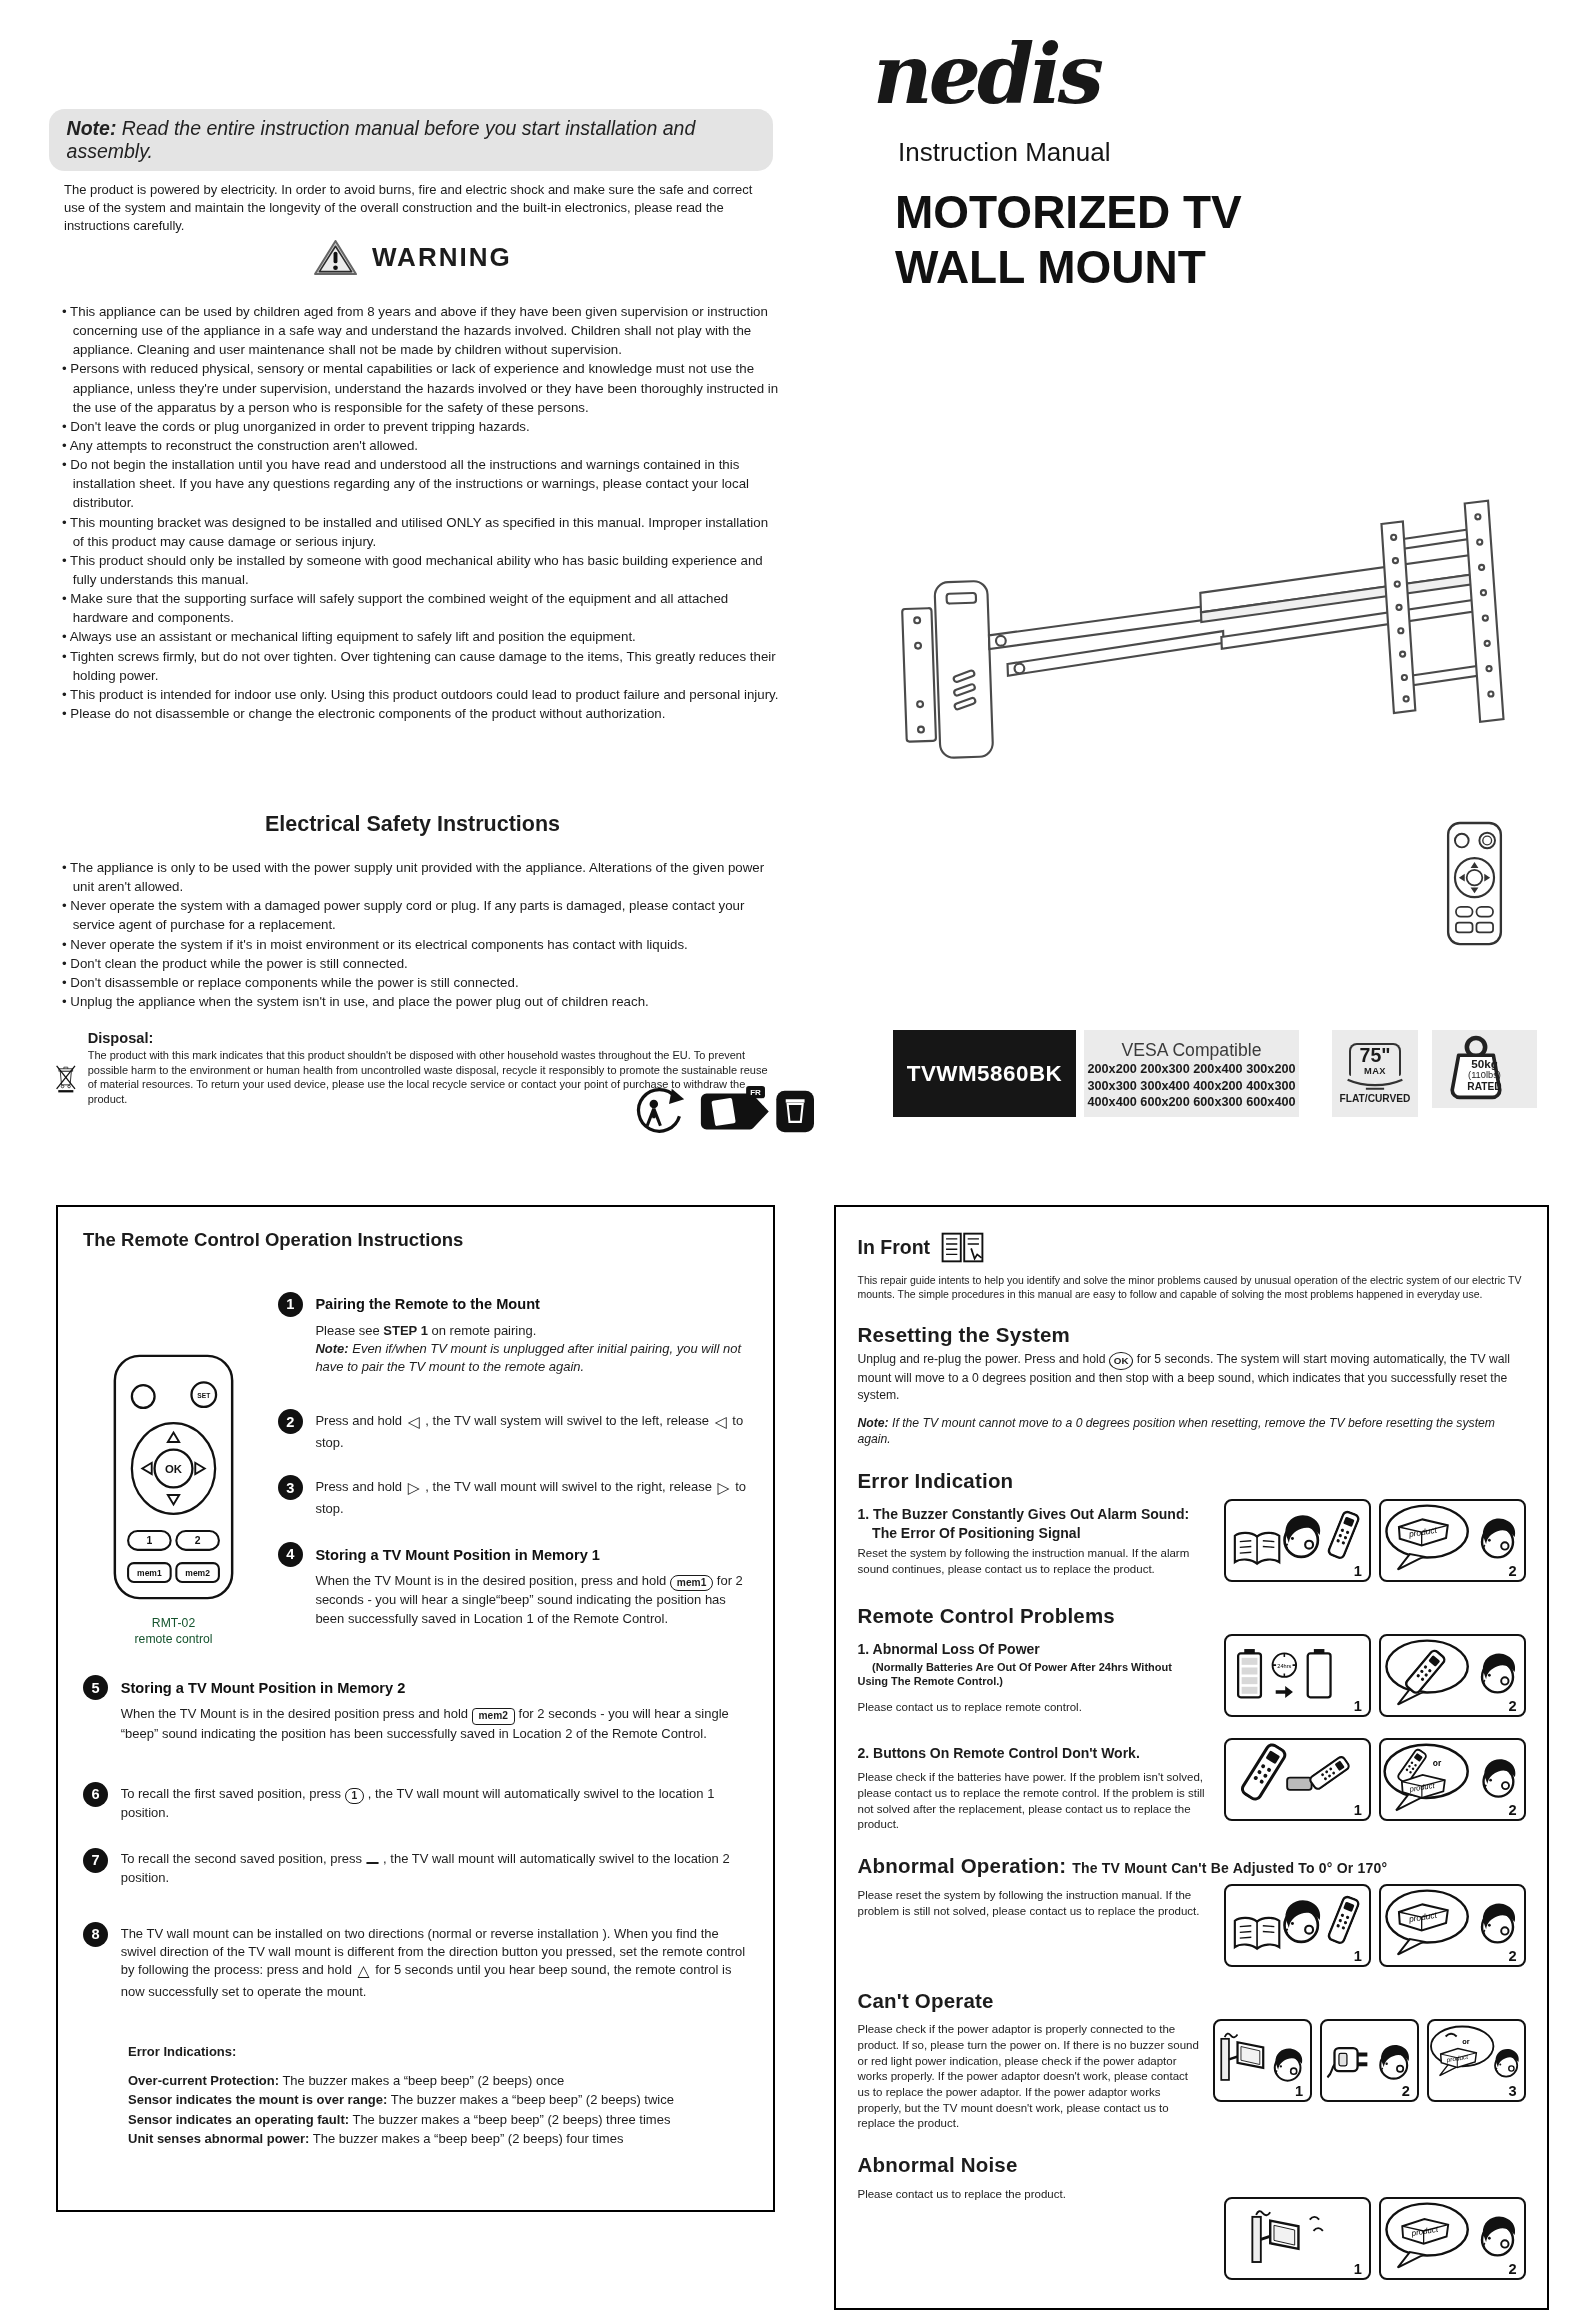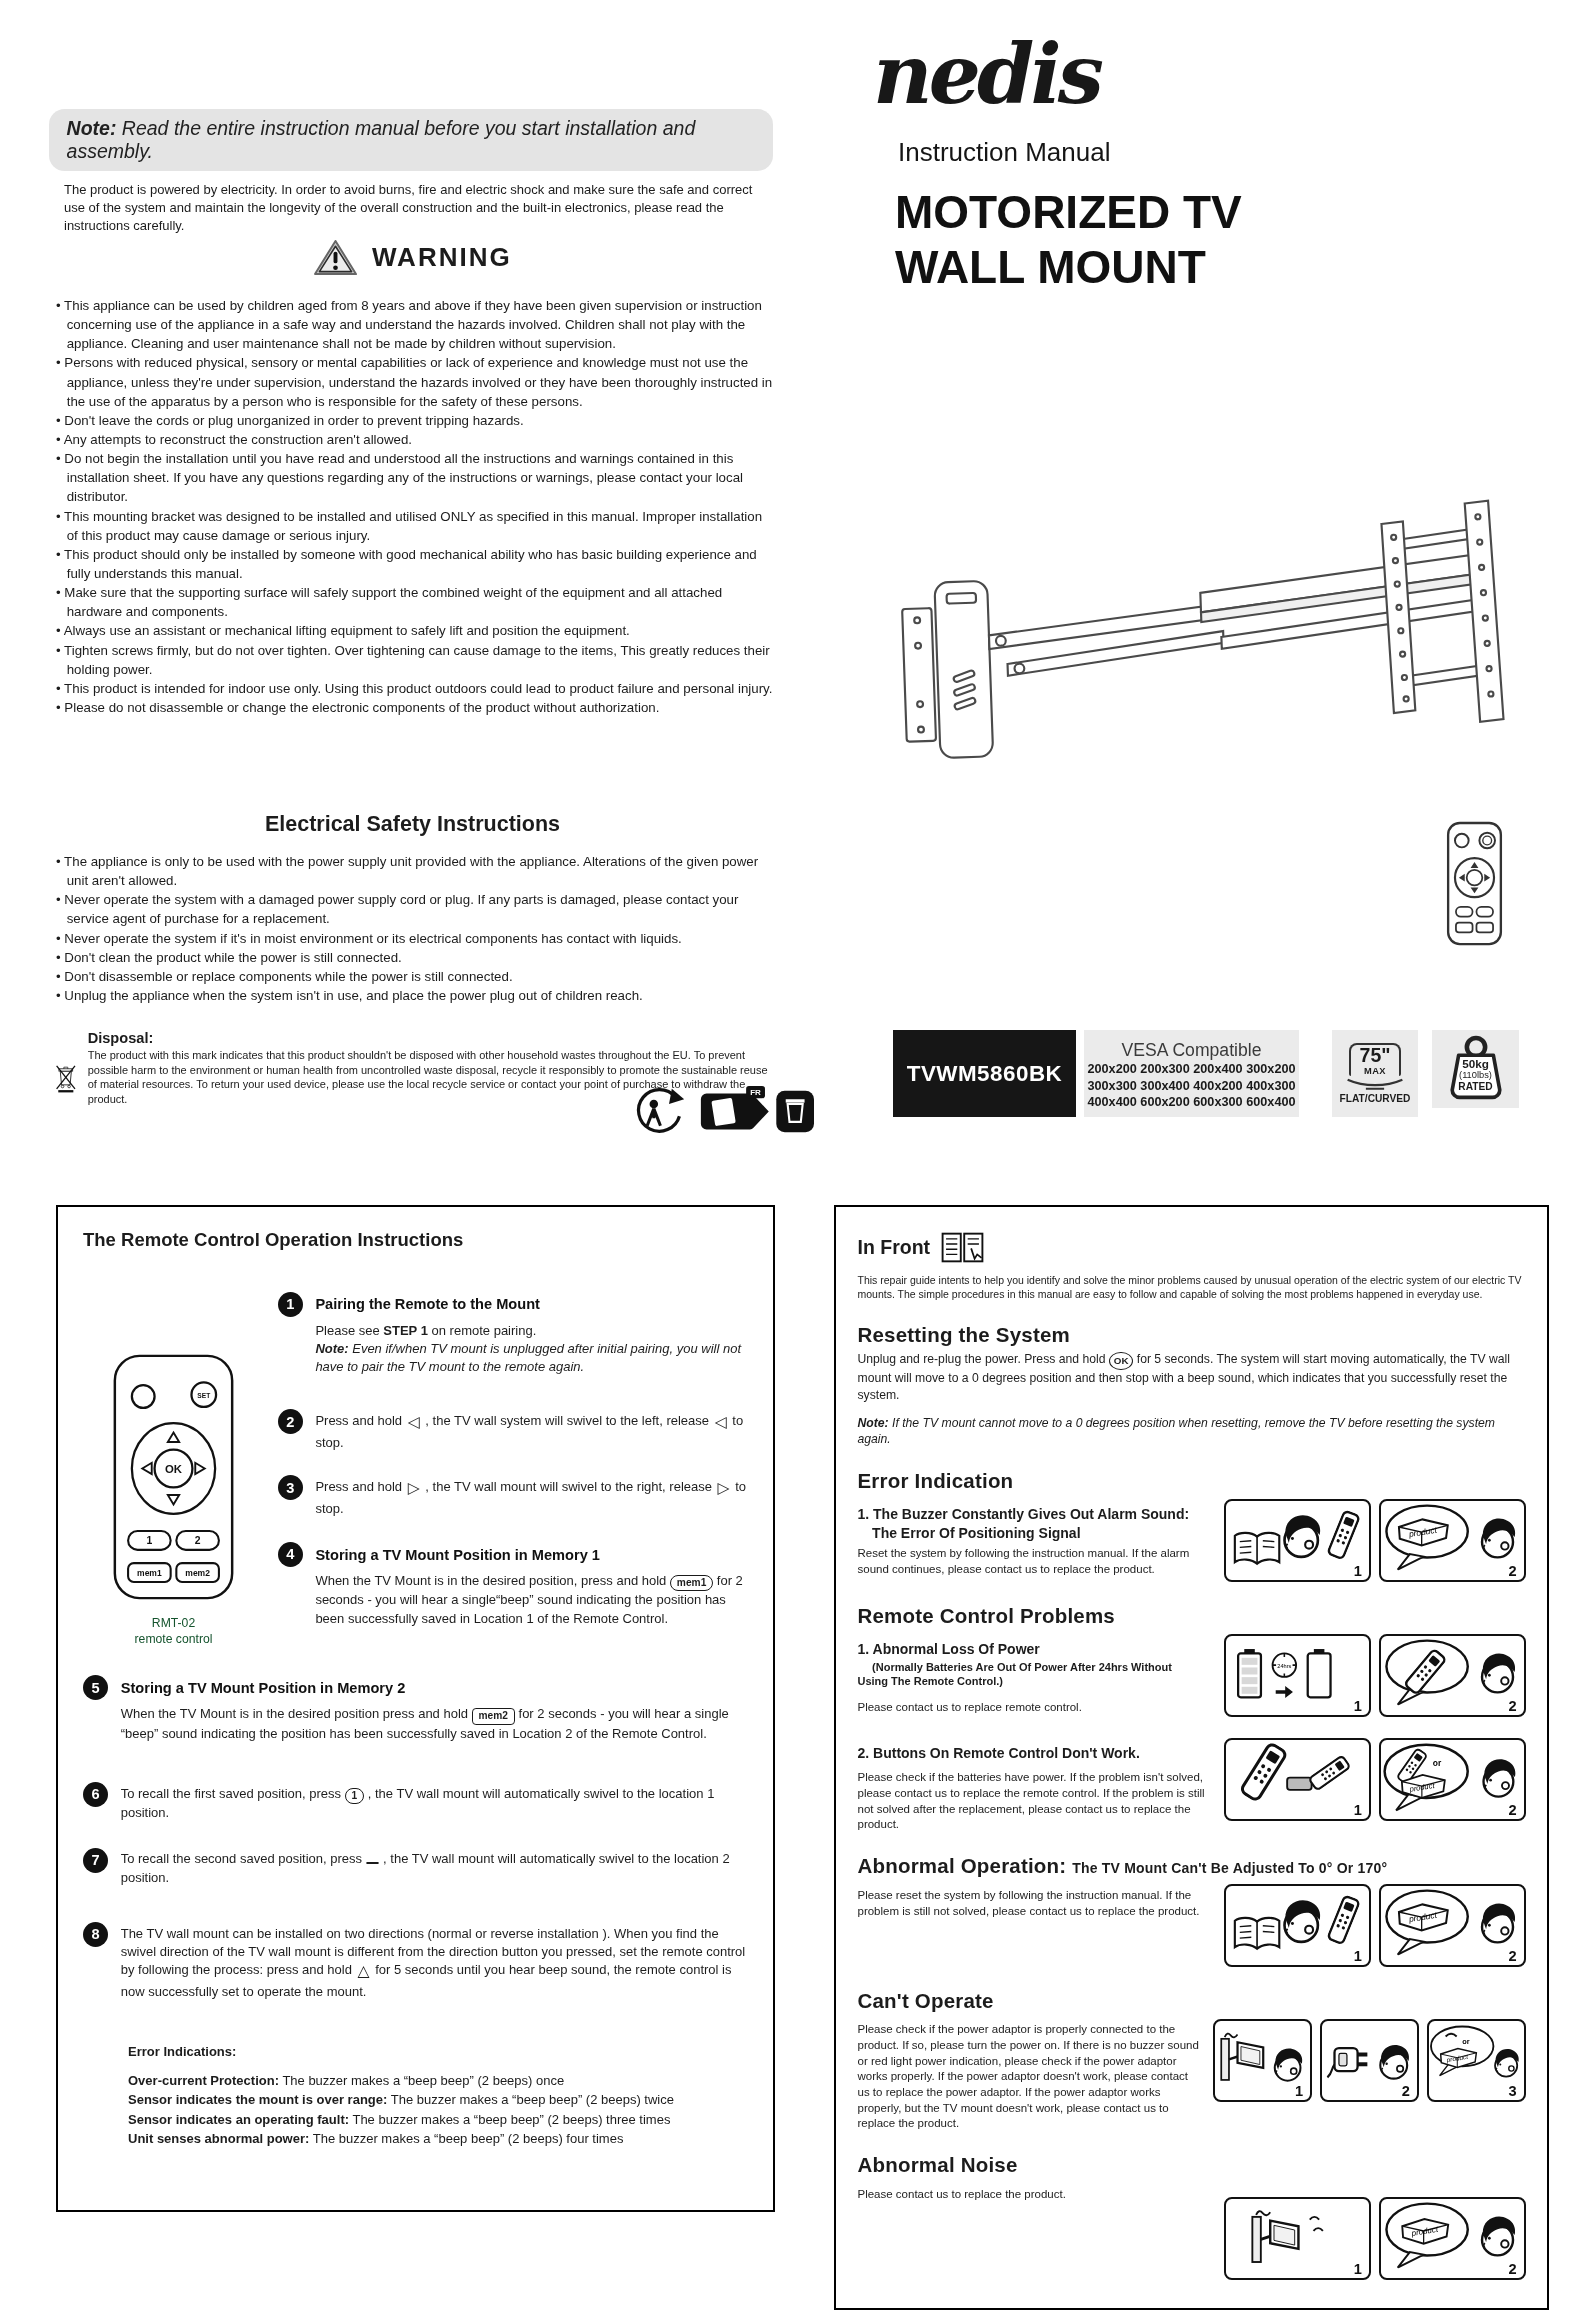--- a/index.html
+++ b/index.html
@@ -5,21 +5,21 @@
   html,body{margin:0;padding:0;background:#fff;}
   body{font-family:"Liberation Sans",sans-serif;color:#1c1c1c;}
   #page{position:relative;width:1576px;height:2322px;background:#fff;overflow:hidden;}
   .abs{position:absolute;}
   
   .note-box{left:49px;top:109px;width:689px;background:#e4e4e4;border-radius:15.6px;padding:7.8px 17.6px;font-style:italic;font-size:19.5px;color:#222;}
   .note-box b{font-weight:700;}
   .intro{left:64px;top:181px;width:696px;font-size:13px;line-height:1.38;margin:0;}
   .warn-head{left:49px;top:238px;width:727px;display:flex;align-items:center;justify-content:center;gap:13.7px;}
   .warn-title{font-size:26px;font-weight:700;letter-spacing:2px;}
-  .blist{list-style:none;margin:0;padding:0;font-size:13.3px;line-height:1.44;}
+  .blist{list-style:none;margin:6px;padding:0;font-size:13.3px;line-height:1.44;}
   .blist li{padding-left:10.7px;text-indent:-10.7px;}
   .blist li::before{content:"• ";}
   .warn-list{left:56px;top:296px;width:720px;}
   .elec-head{left:49px;top:812px;width:727px;text-align:center;font-size:21.5px;font-weight:700;margin:0;}
   .elec-list{left:56px;top:852px;width:722px;}
   .disposal{left:55px;top:1030px;width:724px;display:flex;gap:11.7px;}
   .disp-text b{font-size:14.6px;font-weight:700;display:block;}
   .disp-text p{margin:2px 0 0;font-size:11px;line-height:1.33;}
   .eco-icons{left:632px;top:1084px;display:flex;gap:11.7px;align-items:center;}
   
@@ -30,21 +30,21 @@
   .prow{top:1030px;height:87px;display:flex;align-items:center;justify-content:center;box-sizing:border-box;}
   .model-box{left:893px;width:183px;background:#161616;color:#fff;font-size:22.4px;font-weight:700;letter-spacing:0.5px;}
   .vesa-box{left:1084px;width:215px;background:#ebebeb;flex-direction:column;padding-top:3.9px;}
   .vesa-title{font-size:17.6px;color:#3a3a3a;}
   .vesa-row{font-size:12.7px;font-weight:700;line-height:1.3;color:#1a1a1a;}
   .size-box{left:1332px;width:86px;background:#ebebeb;flex-direction:column;}
   .tvq{border:2.4px solid #333;border-bottom:none;border-radius:7.8px 7.8px 2px 2px;padding:1px 8.8px 0;text-align:center;}
   .size-val{font-size:19.5px;font-weight:700;line-height:1;}
   .size-max{font-size:9.3px;font-weight:700;letter-spacing:0.5px;}
   .size-type{font-size:10.2px;font-weight:700;margin-top:2px;}
-  .weight-box{left:1432px;width:87px;background:#ebebeb;position:absolute;}
+  .weight-box{left:1432px;width:105px;background:#ebebeb;position:absolute;}
   .weight-box svg{position:absolute;left:11.7px;top:2.9px;}
   .wtext{position:absolute;left:0;top:27px;width:100%;text-align:center;line-height:1.15;}
   .w1{font-size:11.7px;font-weight:700;}
   .w2{font-size:9.3px;text-align:center;}
   .w3{font-size:10.2px;font-weight:700;}
   
   #remote-box{left:56px;top:1205px;width:719px;height:1007px;border:2.4px solid #000;box-sizing:border-box;padding:21.5px 25px;overflow:hidden;}
   #remote-box h3{margin:0;font-size:18.5px;font-weight:700;}
   .rb-row{display:flex;gap:13.7px;margin-top:41px;}
   .remote-fig{width:181px;flex:none;text-align:center;padding-top:57px;}

